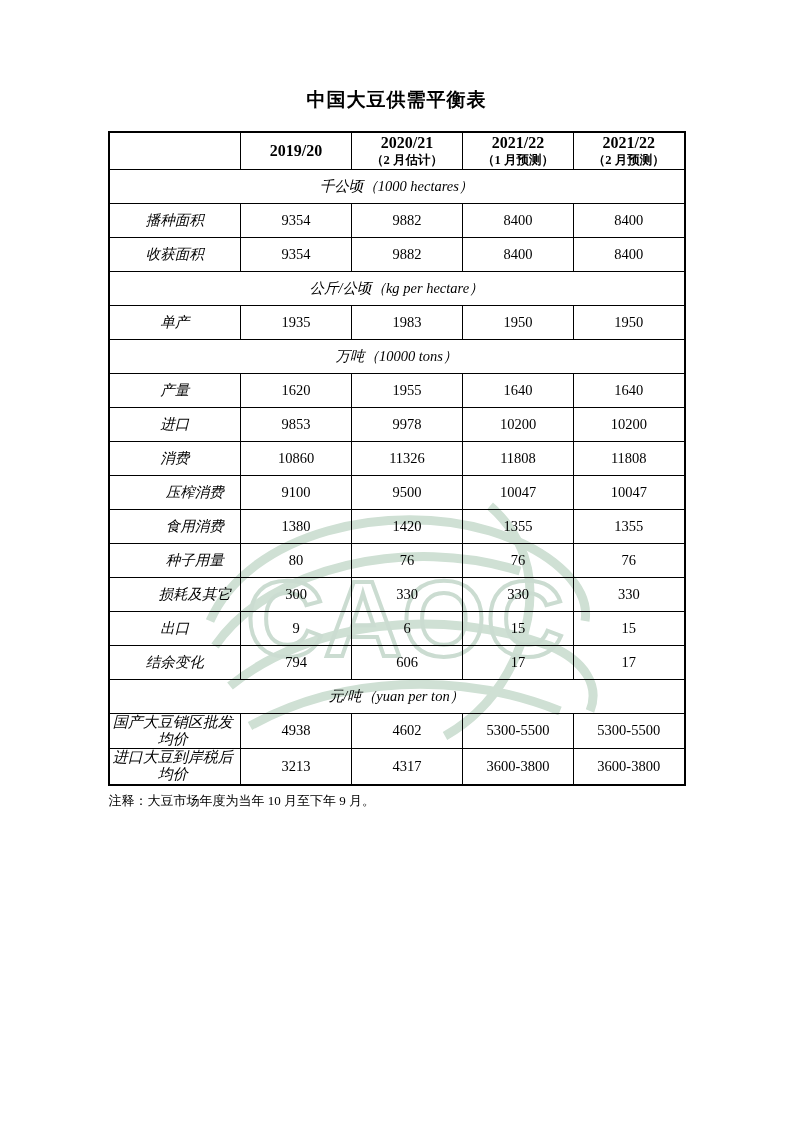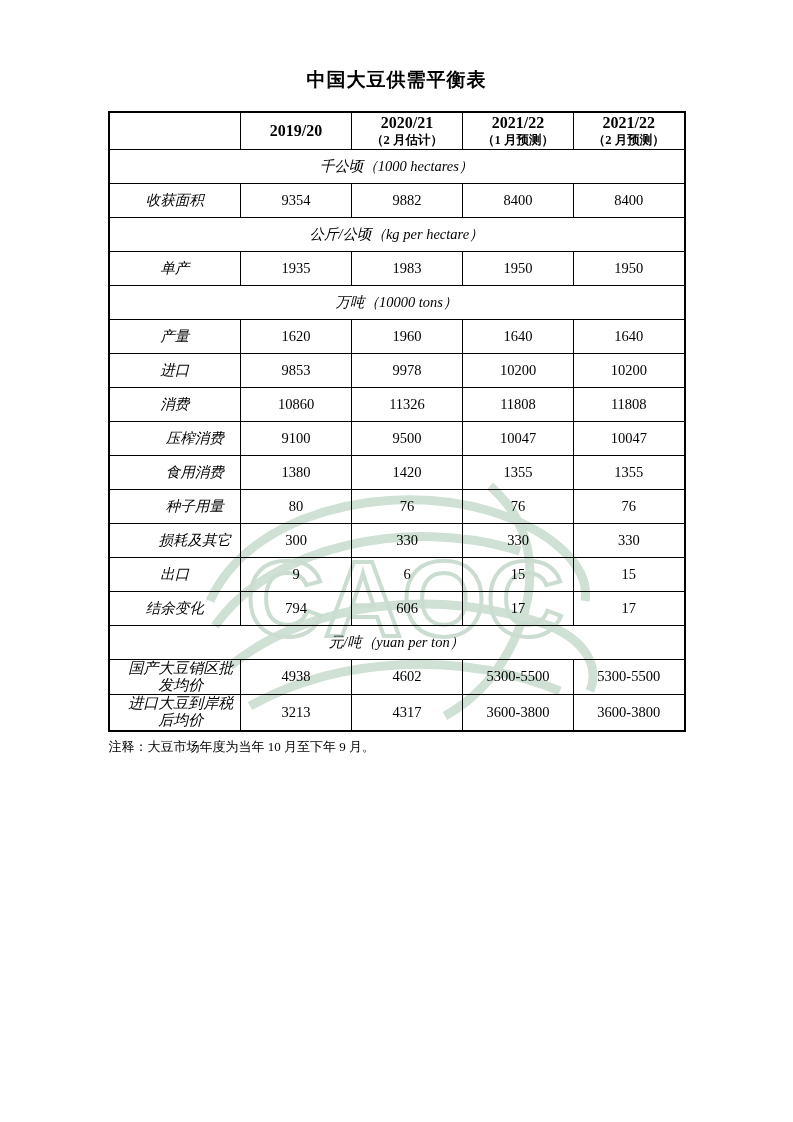--- a/index.html
+++ b/index.html
@@ -37,21 +37,21 @@
   .content {
     position: relative;
     z-index: 2;
   }
 
   .doc-title {
     text-align: center;
     font-size: 19px;
     font-weight: bold;
     font-family: "Liberation Sans", "DejaVu Sans", sans-serif;
-    margin-top: 67px;
+    margin-top: 87px;
     letter-spacing: 1px;
   }
 
   table.balance {
     border-collapse: collapse;
     margin: 18px auto 4px auto;
     width: 578px;
     table-layout: fixed;
     background: transparent;
     border-radius: 19px;
@@ -103,21 +103,21 @@
     text-align: left;
     padding-left: 14px;
     font-size: 15px;
   }
   .rowlabel.indent {
     padding-left: 40px;
   }
   .rowlabel.two-line {
     line-height: 1.15;
     font-size: 15px;
-    padding-left: 16px;
+    padding-left: 0;
     padding-right: 4px;
     text-align: center;
   }
   .val {
     font-size: 14.5px;
   }
   .tall { height: 48px; }
 
   .note {
     width: 578px;
@@ -175,20 +175,27 @@
           <td class="hdr-cell thick-top thick-right">
             <div class="hdr-year">2021/22</div>
             <div class="hdr-sub">（2 月预测）</div>
           </td>
         </tr>
 
         <tr class="unit-row">
           <td class="thick-left thick-right unit-text" colspan="5">千公顷（1000 hectares）</td>
         </tr>
         <tr>
+          <td class="rowlabel thick-left">播种面积</td>
+          <td class="val">9354</td>
+          <td class="val">9882</td>
+          <td class="val">8400</td>
+          <td class="val thick-right">8400</td>
+        </tr>
+        <tr>
           <td class="rowlabel thick-left">收获面积</td>
           <td class="val">9354</td>
           <td class="val">9882</td>
           <td class="val">8400</td>
           <td class="val thick-right">8400</td>
         </tr>
 
         <tr class="unit-row">
           <td class="thick-left thick-right unit-text" colspan="5">公斤/公顷（kg per hectare）</td>
         </tr>
@@ -199,21 +206,21 @@
           <td class="val">1950</td>
           <td class="val thick-right">1950</td>
         </tr>
 
         <tr class="unit-row">
           <td class="thick-left thick-right unit-text" colspan="5">万吨（10000 tons）</td>
         </tr>
         <tr>
           <td class="rowlabel thick-left">产量</td>
           <td class="val">1620</td>
-          <td class="val">1960</td>
+          <td class="val">1955</td>
           <td class="val">1640</td>
           <td class="val thick-right">1640</td>
         </tr>
         <tr>
           <td class="rowlabel thick-left">进口</td>
           <td class="val">9853</td>
           <td class="val">9978</td>
           <td class="val">10200</td>
           <td class="val thick-right">10200</td>
         </tr>

